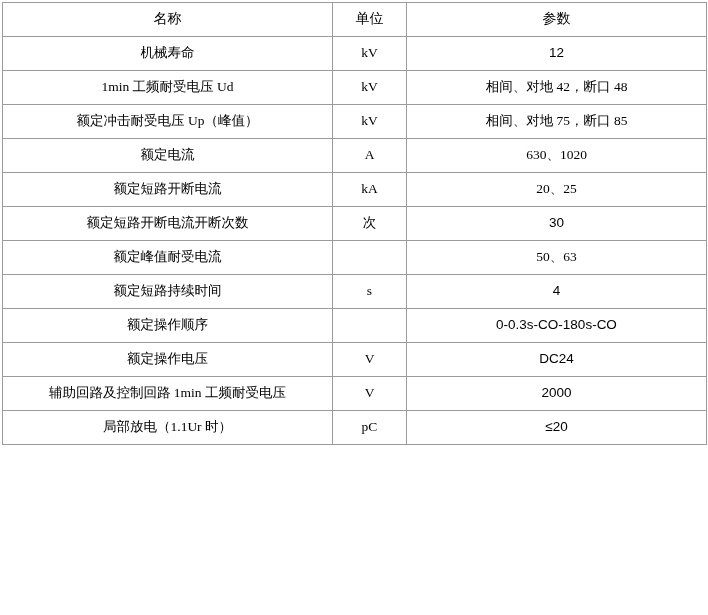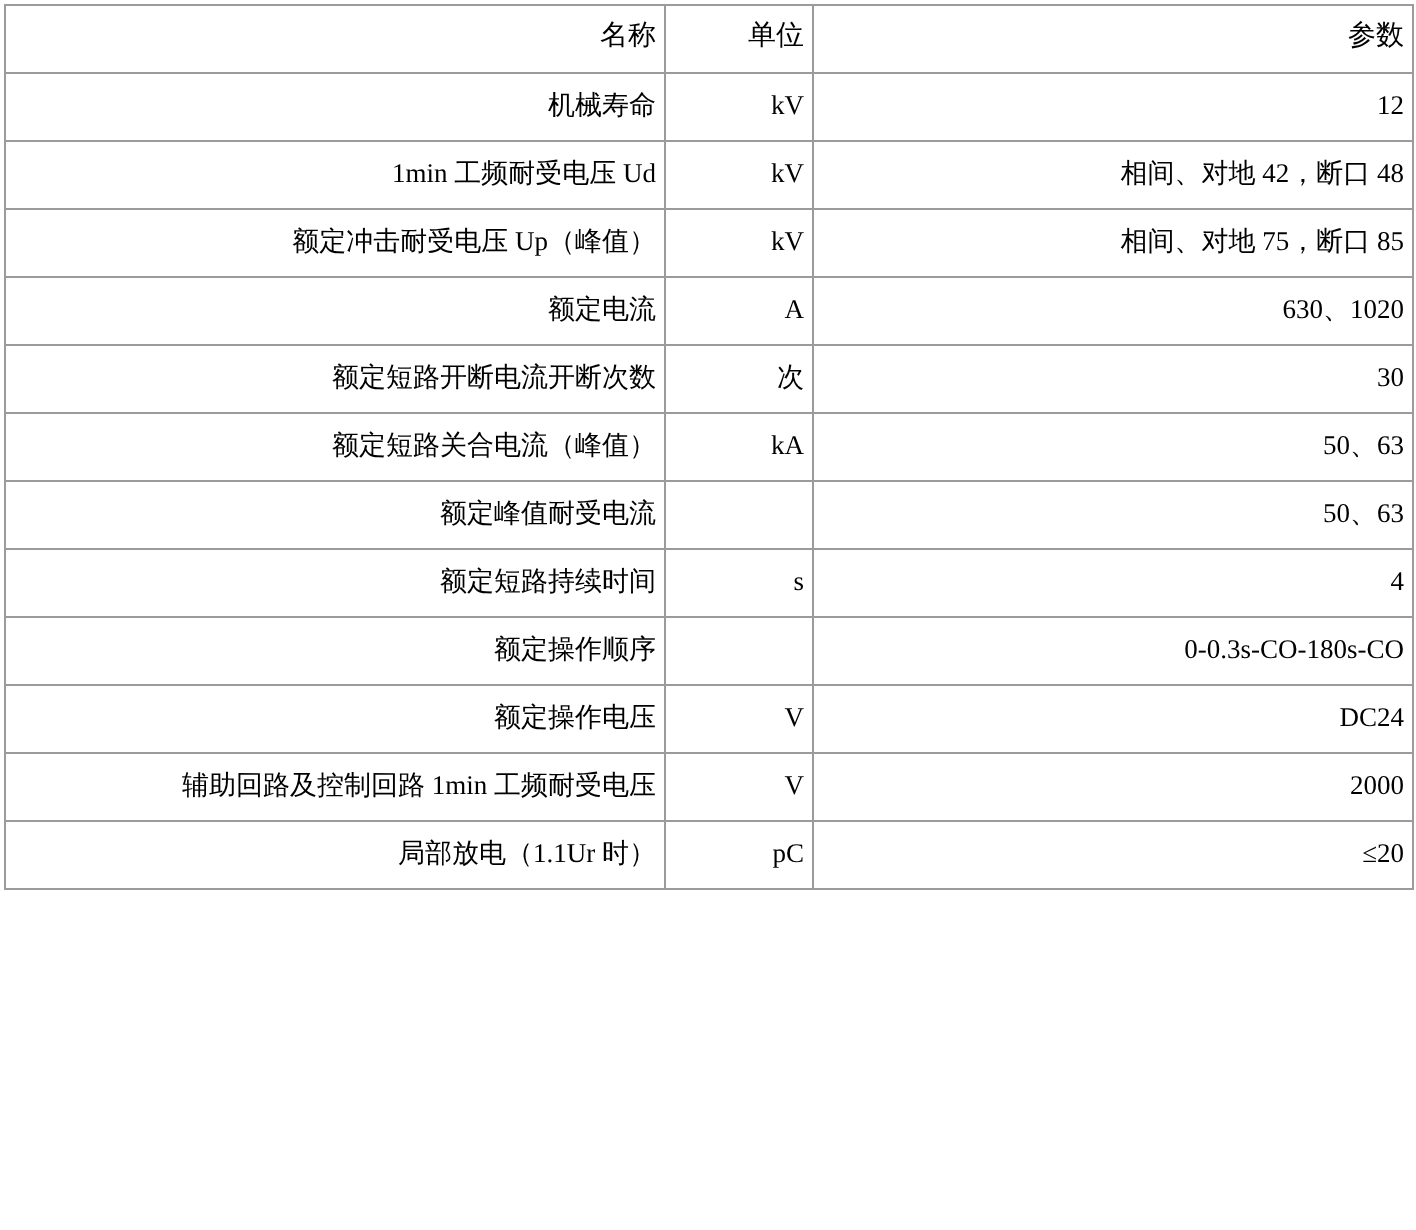--- a/index.html
+++ b/index.html
@@ -19,34 +19,34 @@
     width: 704px;
     margin: 2px 0 0 2px;
     table-layout: fixed;
   }
   .spec-table col.c-name { width: 330px; }
   .spec-table col.c-unit { width: 74px; }
   .spec-table col.c-param { width: 300px; }
 
   .spec-table td, .spec-table th {
     border: 1px solid #9b9b9b;
-    text-align: right;
+    text-align: center;
     vertical-align: middle;
     font-weight: normal;
     font-size: 13.5px;
     line-height: 1.2;
     height: 34px;
     padding: 2px 4px;
     box-sizing: border-box;
   }
   .spec-table thead th {
     font-size: 14px;
   }
   .mono {
-    font-family: Liberation Serif, serif;
+    font-family: Liberation Sans, sans-serif;
     font-size: 12.5px;
     letter-spacing: 0px;
   }
   .unit-cell {
     font-family: Liberation Serif, serif;
     font-size: 13.5px;
   }
 </style>
 </head>
 <body>
@@ -79,28 +79,28 @@
         <td>额定冲击耐受电压 Up（峰值）</td>
         <td class="unit-cell">kV</td>
         <td>相间、对地 75，断口 85</td>
       </tr>
       <tr>
         <td>额定电流</td>
         <td class="unit-cell">A</td>
         <td>630、1020</td>
       </tr>
       <tr>
+        <td>额定短路开断电流</td>
+        <td class="unit-cell">kA</td>
+        <td>20、25</td>
+      </tr>
+      <tr>
         <td>额定短路开断电流开断次数</td>
         <td class="unit-cell">次</td>
         <td class="mono">30</td>
-      </tr>
-      <tr>
-        <td>额定短路关合电流（峰值）</td>
-        <td class="unit-cell">kA</td>
-        <td>50、63</td>
       </tr>
       <tr>
         <td>额定峰值耐受电流</td>
         <td class="unit-cell"></td>
         <td>50、63</td>
       </tr>
       <tr>
         <td>额定短路持续时间</td>
         <td class="unit-cell">s</td>
         <td class="mono">4</td>

